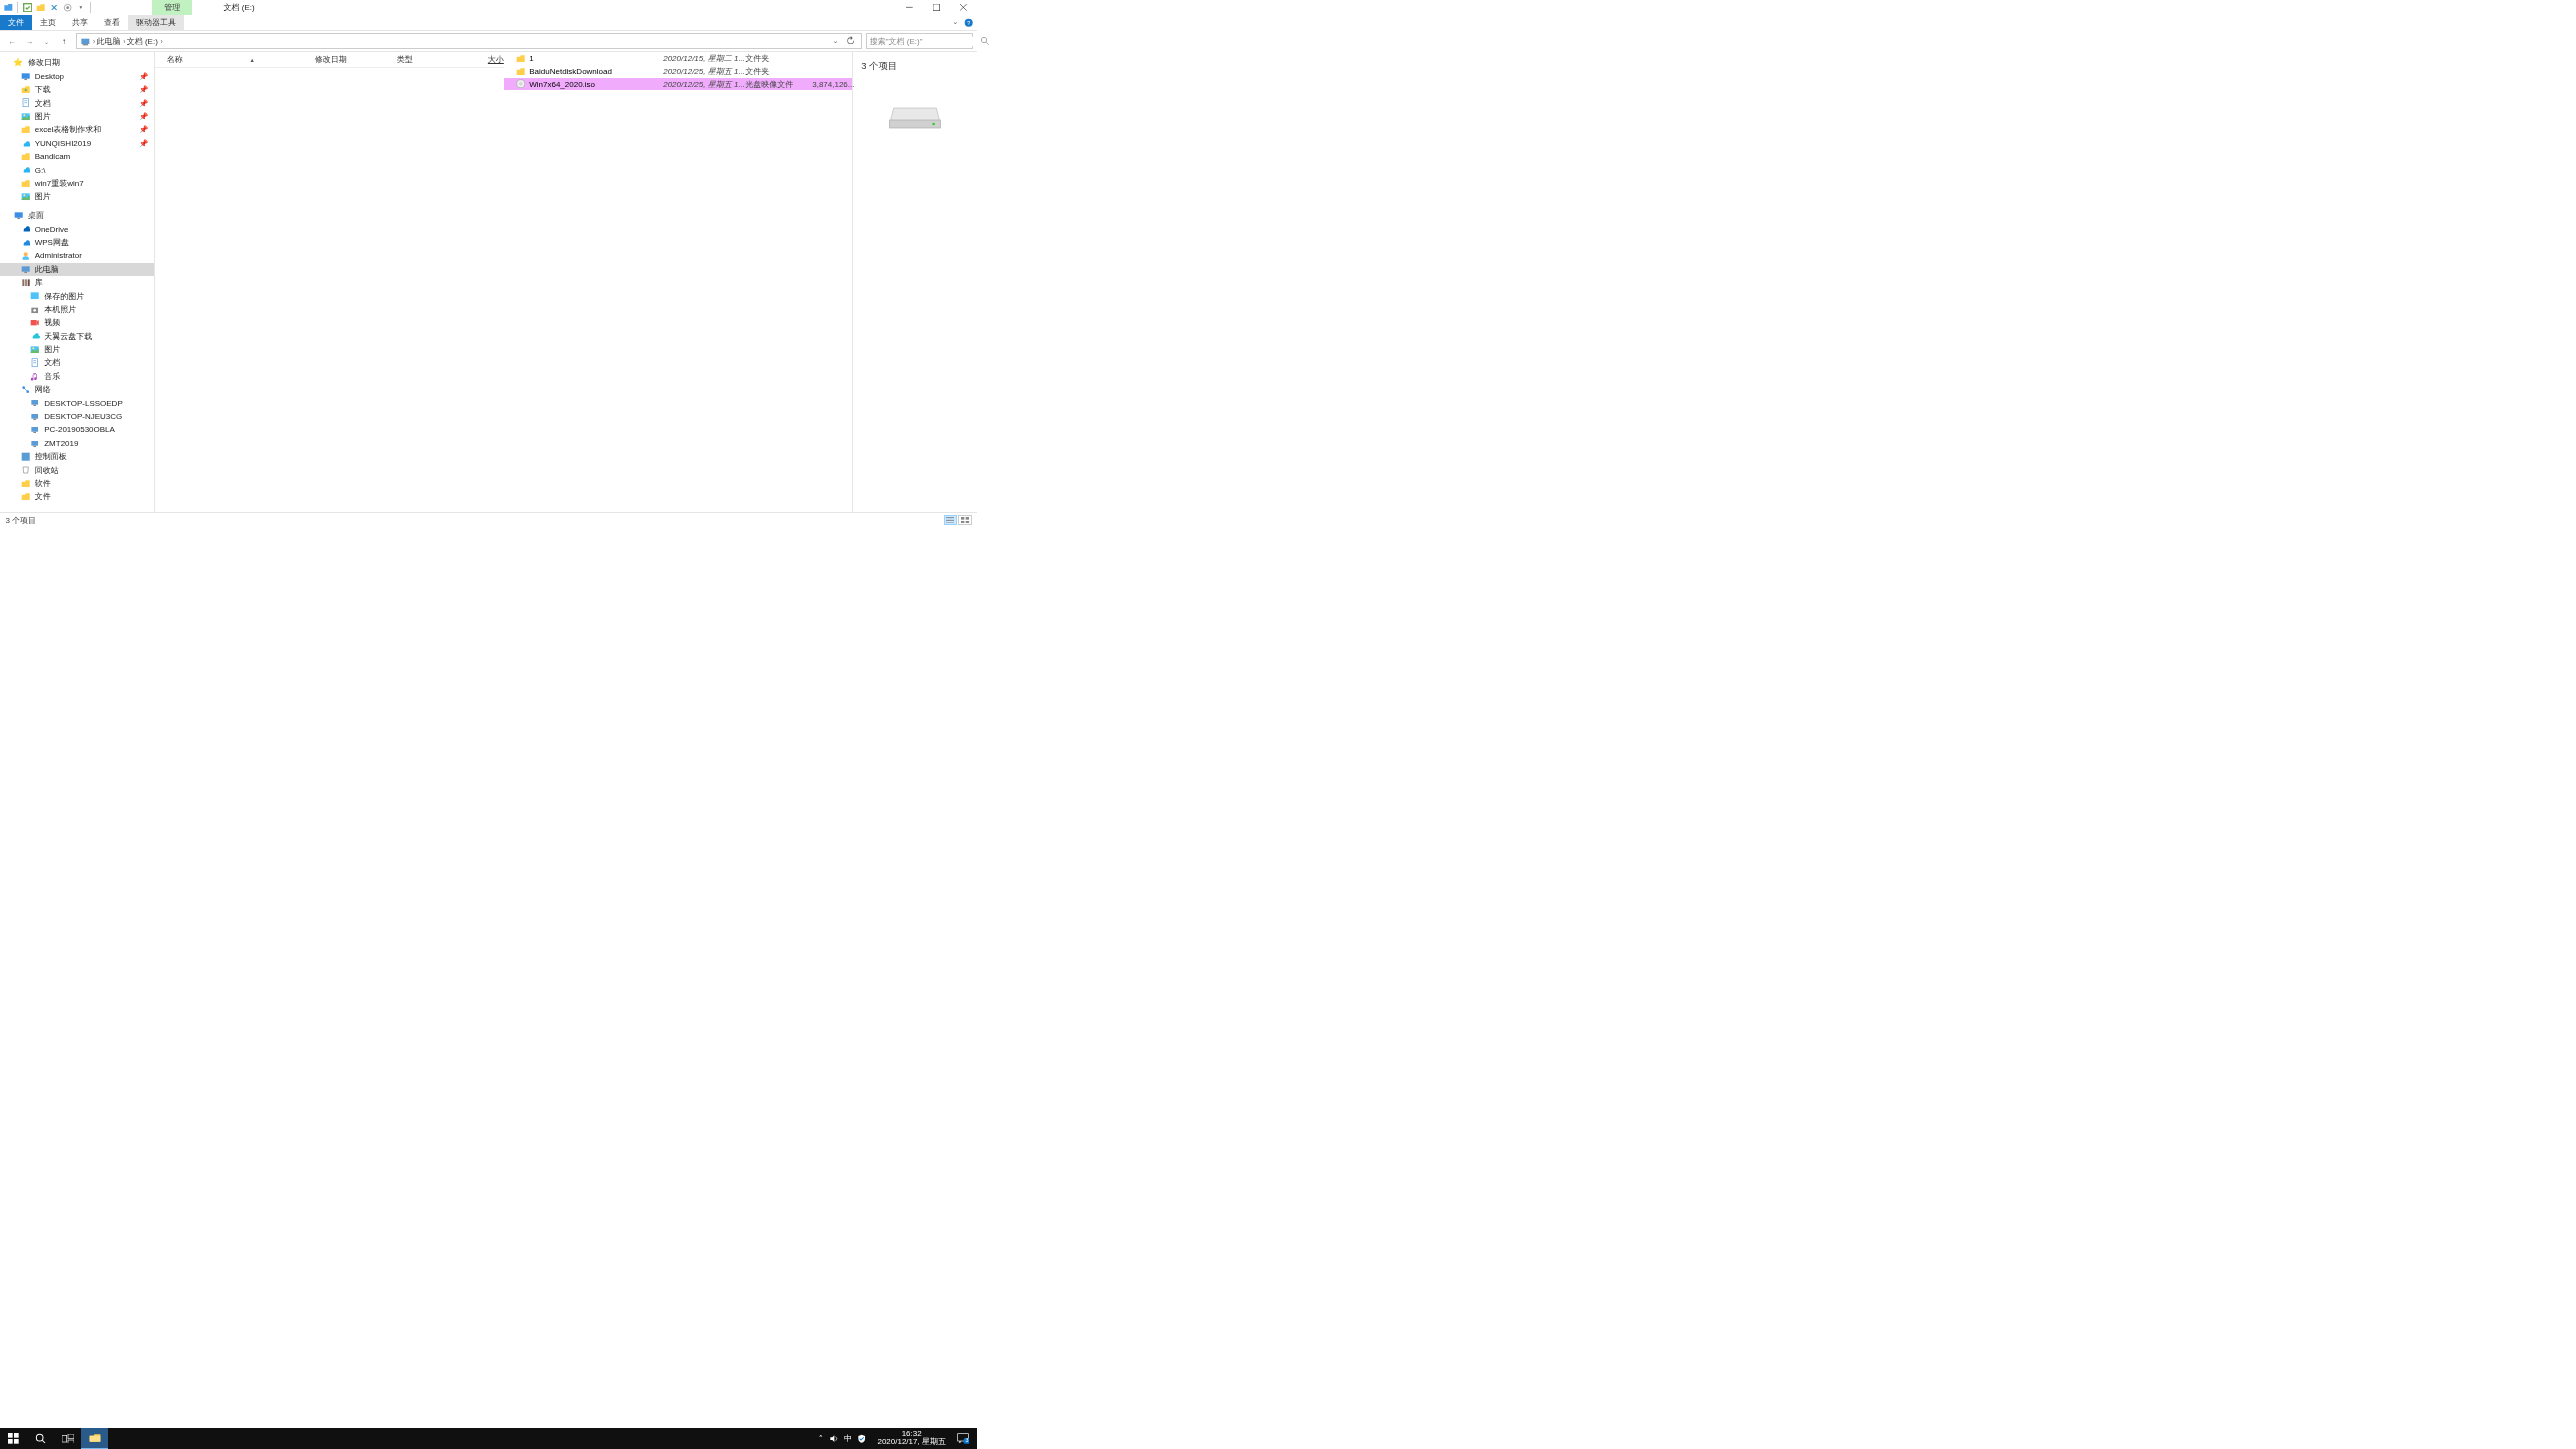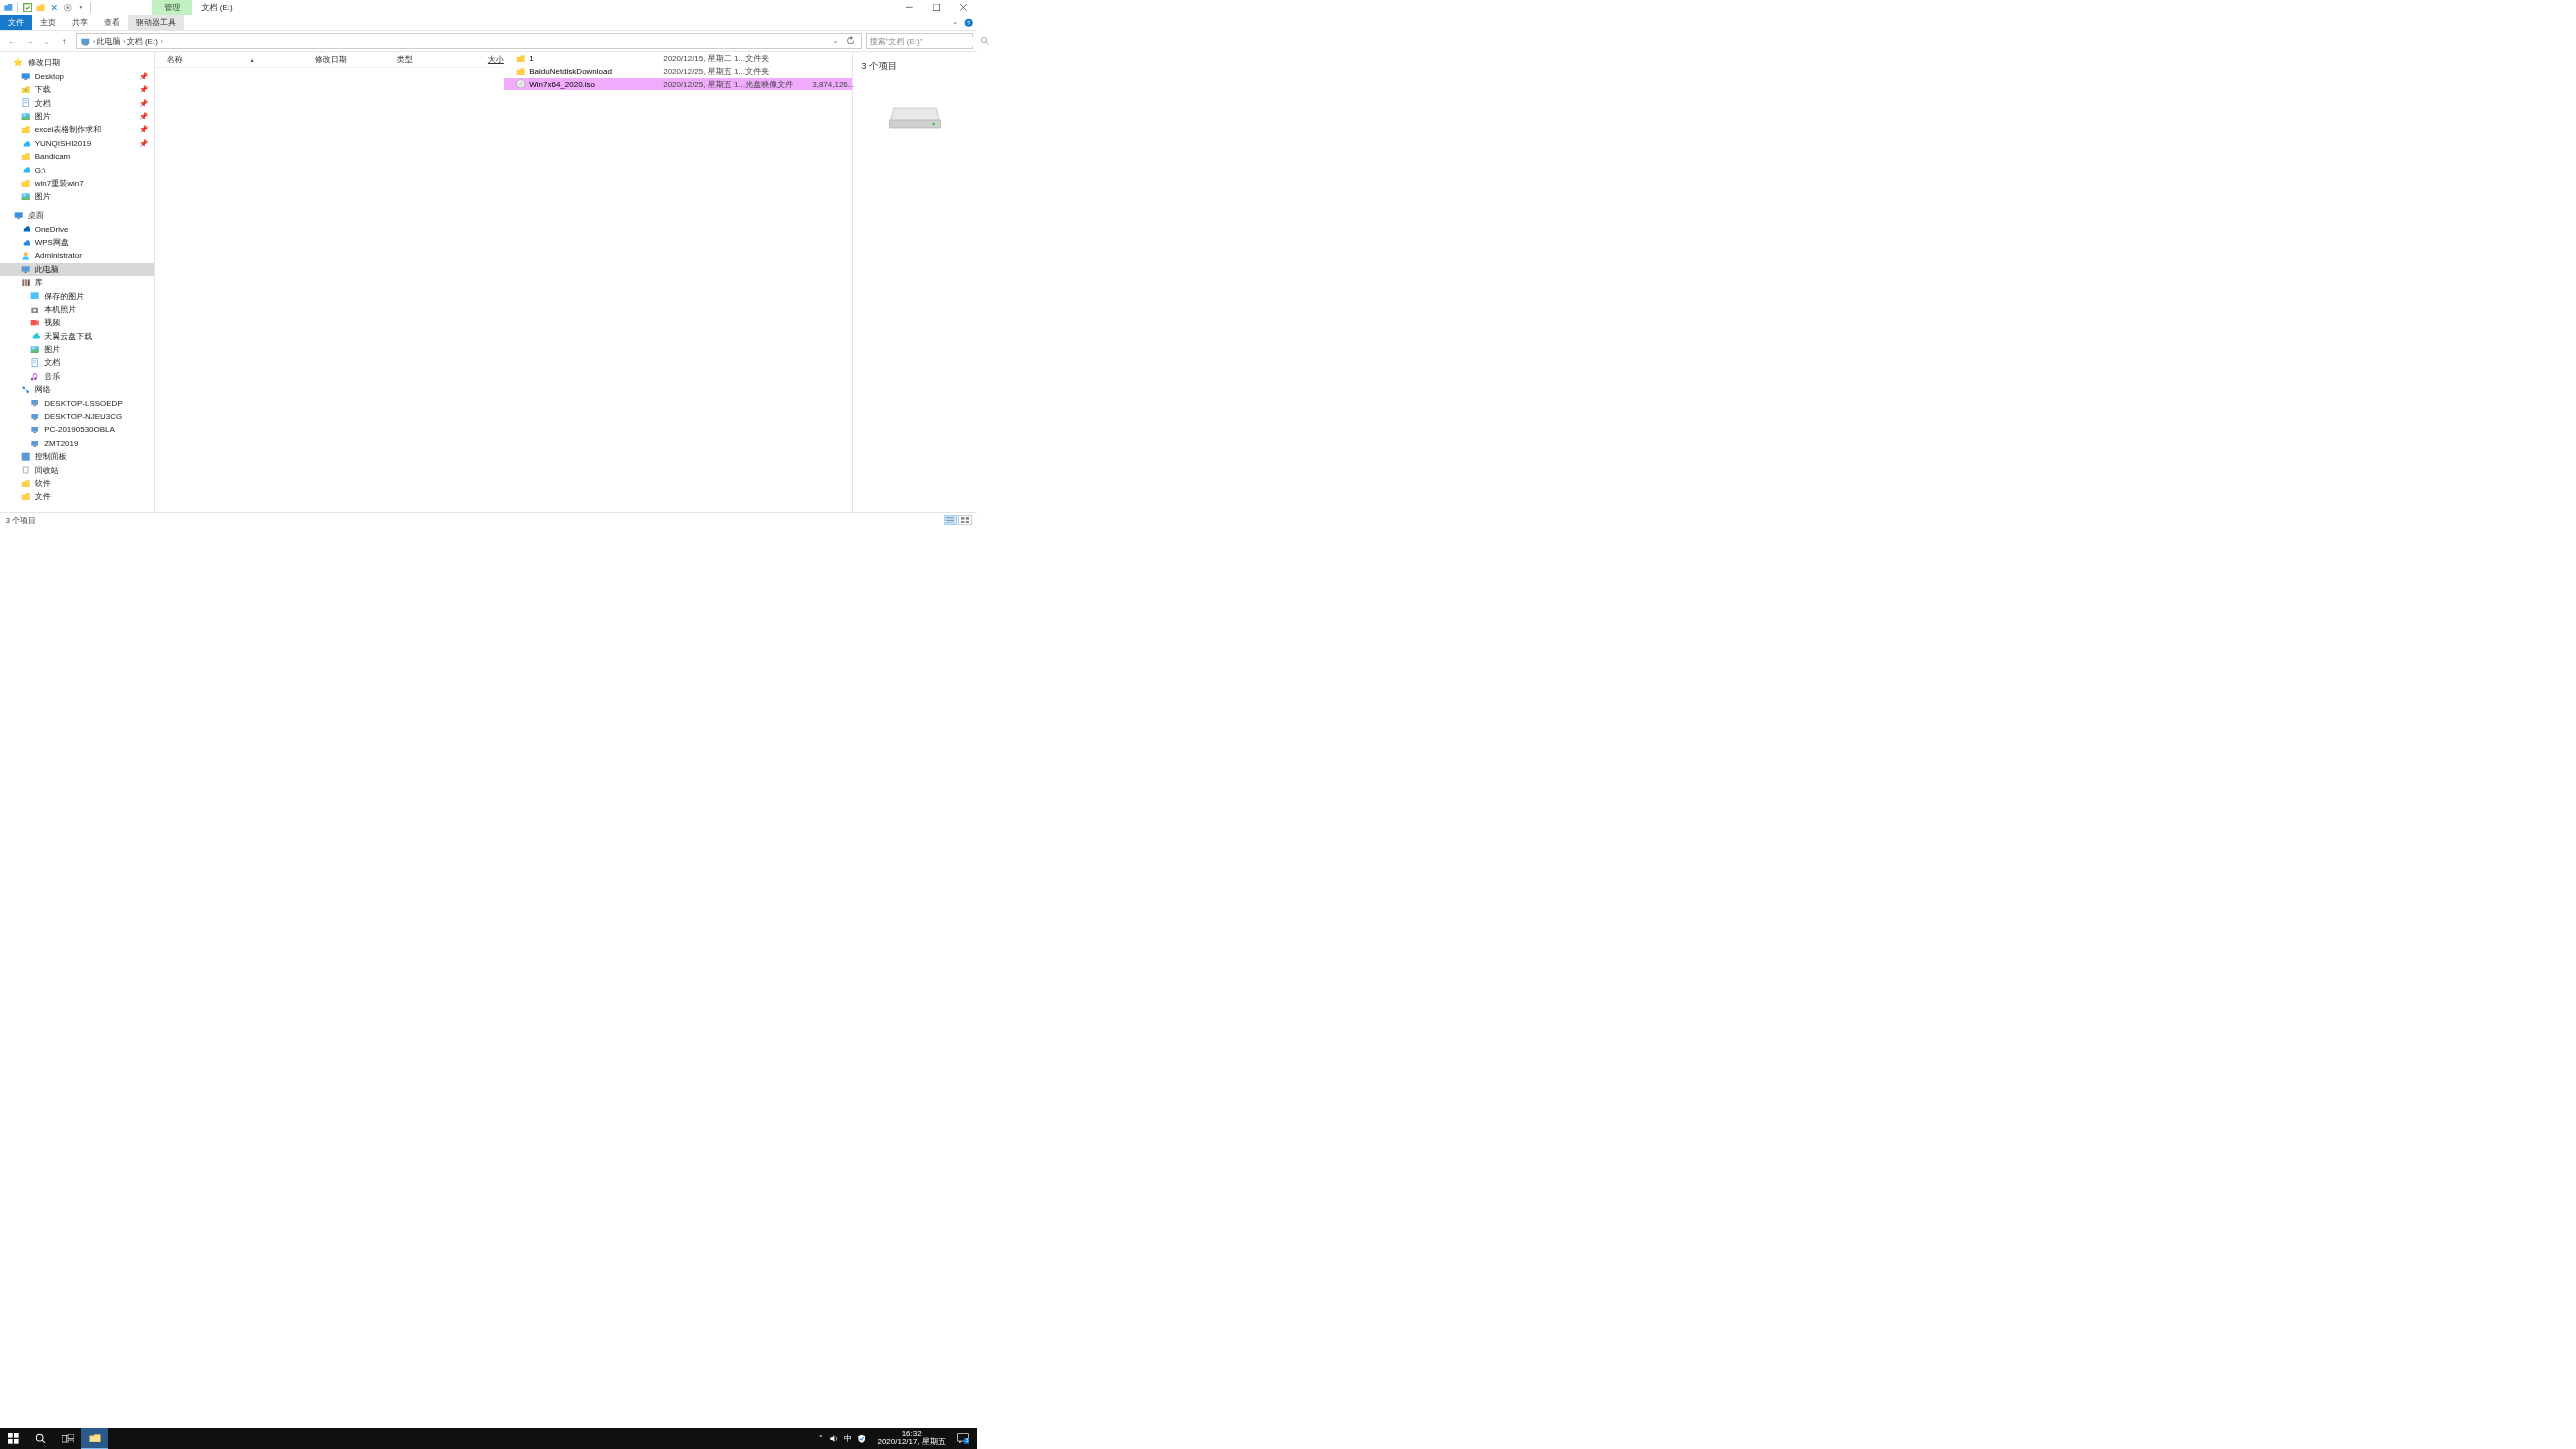--- a/index.html
+++ b/index.html
@@ -2,21 +2,21 @@
 <html><head>
 <meta charset="utf-8">
 <style>
 * { margin:0; padding:0; box-sizing:border-box; font-family:"Segoe UI","Microsoft YaHei",sans-serif; font-size:8px; }
 html,body { width:100%; height:100%; background:#fff; overflow:hidden; }
 .window { width:977px; height:527px; background:#fff; display:flex; flex-direction:column; }
 .titlebar { height:14.8px; background:#fff; display:flex; align-items:center; }
 .qat { display:flex; align-items:center; padding-left:2.7px; gap:2.7px; }
 .qat-icon { width:10.7px; height:10.7px; display:flex; align-items:center; justify-content:center; }
 .qat-sep { width:0.7px; height:10.7px; background:#ccc; margin:0 1.3px; }
-.title-center { flex:1; display:flex; align-items:center; }
+.title-center { flex:1; display:flex; align-items:center;gap:22px; }
 .tab-contextual { background:#c1f0c1; color:#333; height:14.8px; padding:0 12px; display:flex; align-items:center; margin-left:60px; }
 .title-text { padding:0 9.4px; color:#222; }
 .win-controls { display:flex; }
 .win-btn { width:27px; height:14.8px; display:flex; align-items:center; justify-content:center; color:#333; }
 .menubar { height:16px; background:#fff; display:flex; align-items:stretch; border-bottom:0.7px solid #e5e5e5; }
 .menu-item { padding:0 8px; display:flex; align-items:center; color:#333; }
 .menu-item.active { background:#1979ca; color:#fff; }
 .menu-item.contextual { background:#e5e5e5; }
 .menu-right { margin-left:auto; display:flex; align-items:center; padding-right:4px; gap:5.4px; }
 .addrbar { height:21.5px; display:flex; align-items:center; padding:0 4px; gap:1.3px; border-bottom:0.7px solid #e5e5e5; background:#fff; }
@@ -43,21 +43,21 @@
 .col-name { width:148px; display:flex; align-items:center; gap:2.7px; }
 .col-date { width:82px; }
 .col-type { width:67px; }
 .col-size { width:40px; text-align:right;text-decoration:underline; }
 .sort-arrow { font-size:5.4px; color:#555; margin-left:auto; margin-right:60px;}
 .file-rows { flex:1; }
 .file-row { height:12.7px; display:flex; align-items:center; padding-left:12px; }
 .file-row.sel { background:#f0abfc; }
 .f-icon { width:10.7px; height:10.7px; display:flex; align-items:center; justify-content:center; margin-right:2.7px; }
 .f-name { width:134px; overflow:hidden; text-overflow:ellipsis; white-space:nowrap; }
-.f-date { width:82px; color:#444; overflow:hidden; white-space:nowrap; }
+.f-date { width:82px; color:#444; overflow:hidden; white-space:nowrap;font-style:italic; }
 .f-type { width:67px; color:#444; }
 .f-size { width:40px; text-align:right; color:#444; }
 .details { width:148px; border-left:0.7px solid #e5e5e5; padding:8px; display:flex; flex-direction:column; }
 .details-title { font-size:9.4px; color:#333; margin-bottom:27px; }
 .drive-icon { align-self:center; }
 .statusbar { height:14.8px; border-top:0.7px solid #e5e5e5; display:flex; align-items:center; padding:0 5.4px; color:#444; }
 .status-right { margin-left:auto; display:flex; gap:1.3px; }
 .view-btn { width:13.4px; height:10.7px; border:0.7px solid #ccc; display:flex; align-items:center; justify-content:center; }
 .view-btn.active { background:#cce8ff; border-color:#99d1ff; }
 .taskbar { position:absolute; left:0; right:0; bottom:0; height:21.5px; background:#101010; display:flex; align-items:center; }

